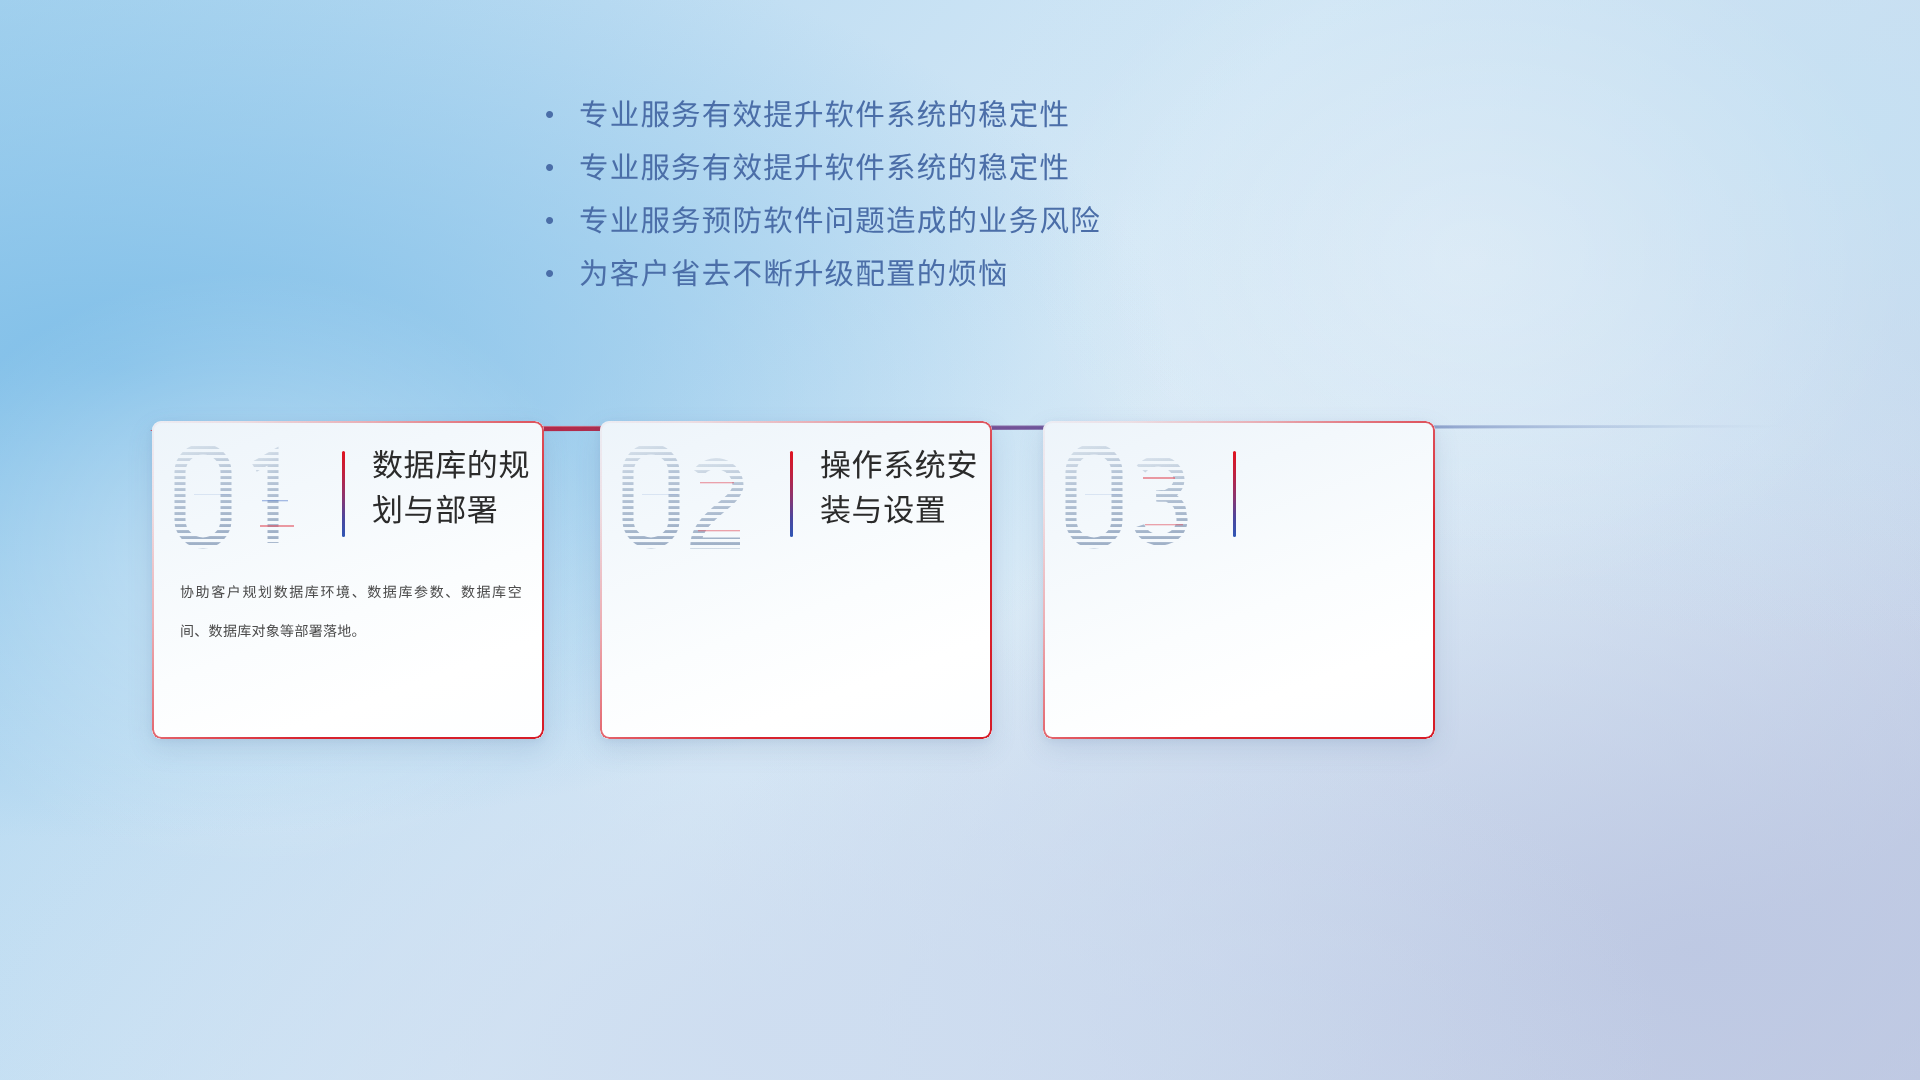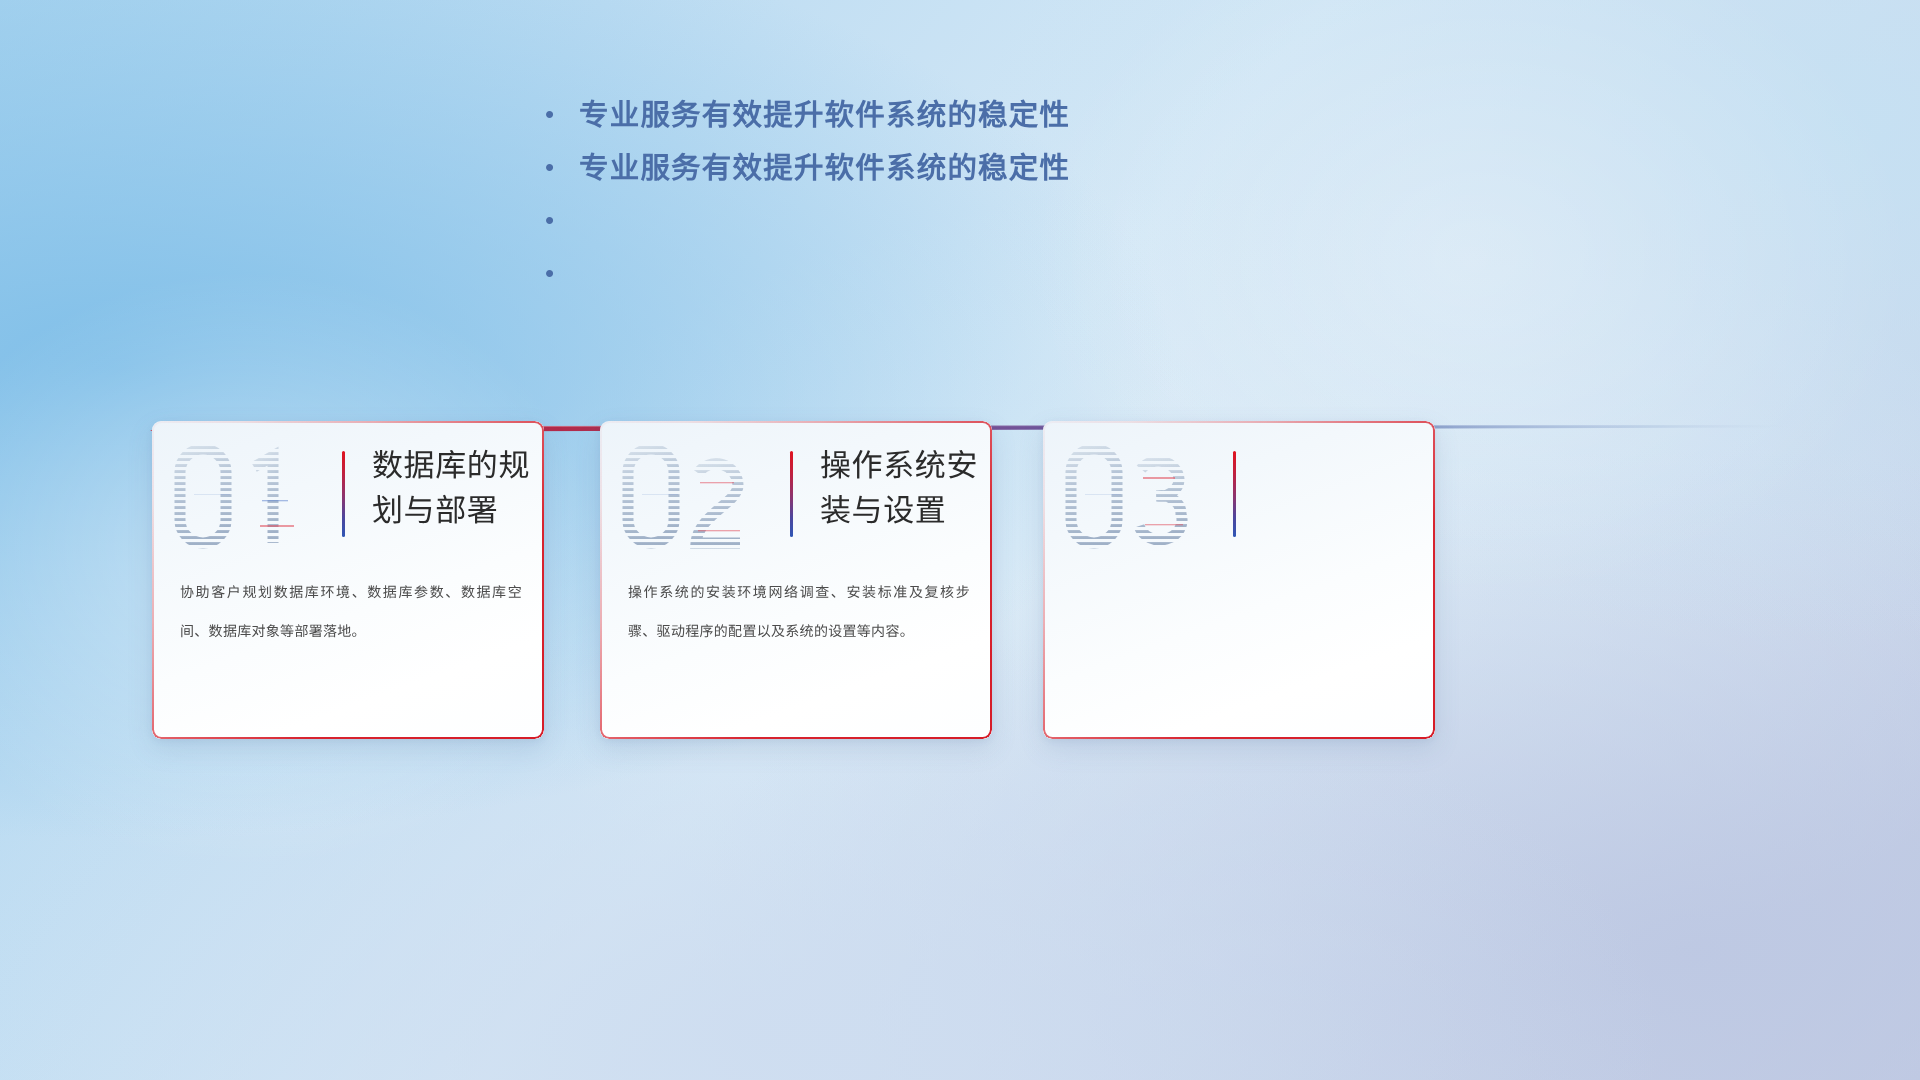--- a/index.html
+++ b/index.html
@@ -40,21 +40,21 @@
   .bullet-row{
     display:flex; align-items:flex-start;
     height:53px; line-height:53px;
   }
   .bullet-dot{
     width:34px; flex:0 0 34px; text-align:left;
     font-size:26px; color:#4b6ea8; line-height:53px;
   }
   .bullet-text{
     font-size:29.5px; color:#4b6ea8; letter-spacing:1.2px;
-    font-weight:700; line-height:53px; white-space:nowrap;
+    font-weight:400; line-height:53px; white-space:nowrap;
   }
 
   
   .divider-wrap{
     position:absolute; left:150px; top:416px;
     width:1640px; height:26px; z-index:3; pointer-events:none;
   }
   .divider-wrap svg{ display:block; width:100%; height:100%; }
 
   
@@ -125,24 +125,26 @@
       <span class="bullet-text">专业服务有效提升软件系统的稳定性</span>
     </div>
 
     <div class="bullet-row">
       <span class="bullet-dot">•</span>
       <span class="bullet-text">专业服务有效提升软件系统的稳定性</span>
     </div>
 
     <div class="bullet-row">
       <span class="bullet-dot">•</span>
-    </div>
-
-    <div class="bullet-row">
-      <span class="bullet-dot">•</span>
+      <span class="bullet-text">专业服务预防软件问题造成的业务风险</span>
+    </div>
+
+    <div class="bullet-row">
+      <span class="bullet-dot">•</span>
+      <span class="bullet-text">为客户省去不断升级配置的烦恼</span>
     </div>
 
   </div>
 
   <div class="divider-wrap">
     <svg viewBox="0 0 1640 26" preserveAspectRatio="none">
       <defs>
         <linearGradient id="dvg" x1="0" y1="0" x2="1" y2="0">
           <stop offset="0" stop-color="#e1121f" stop-opacity="1"></stop>
           <stop offset="0.13" stop-color="#d01730" stop-opacity="1"></stop>
@@ -234,21 +236,20 @@
             <rect x="82" y="44" width="34" height="2.3" fill="#e1404f"></rect>
             <rect x="80" y="92" width="42" height="2.3" fill="#e1404f"></rect>
             <rect x="24" y="55" width="36" height="2.3" fill="#4a73c8"></rect>
             <rect x="88" y="66" width="30" height="2.3" fill="#4a73c8"></rect>
           </g>
         </svg>
       </div>
 
       <div class="rule"></div>
       <div class="card-title">操作系统安装与设置</div>
-      <div class="card-body">操作系统的安装环境网络调查、安装标准及复核步骤、驱动程序的配置以及系统的设置等内容。</div>
     </div>
 
     <div class="card c3">
       <div class="card-outline"></div>
 
       <div class="ghost-num">
         <svg viewBox="0 0 150 118">
           <defs>
             <linearGradient id="gn3" x1="0" y1="0" x2="0.15" y2="1">
               <stop offset="0" stop-color="#8fa4bd" stop-opacity="0.30"></stop>

